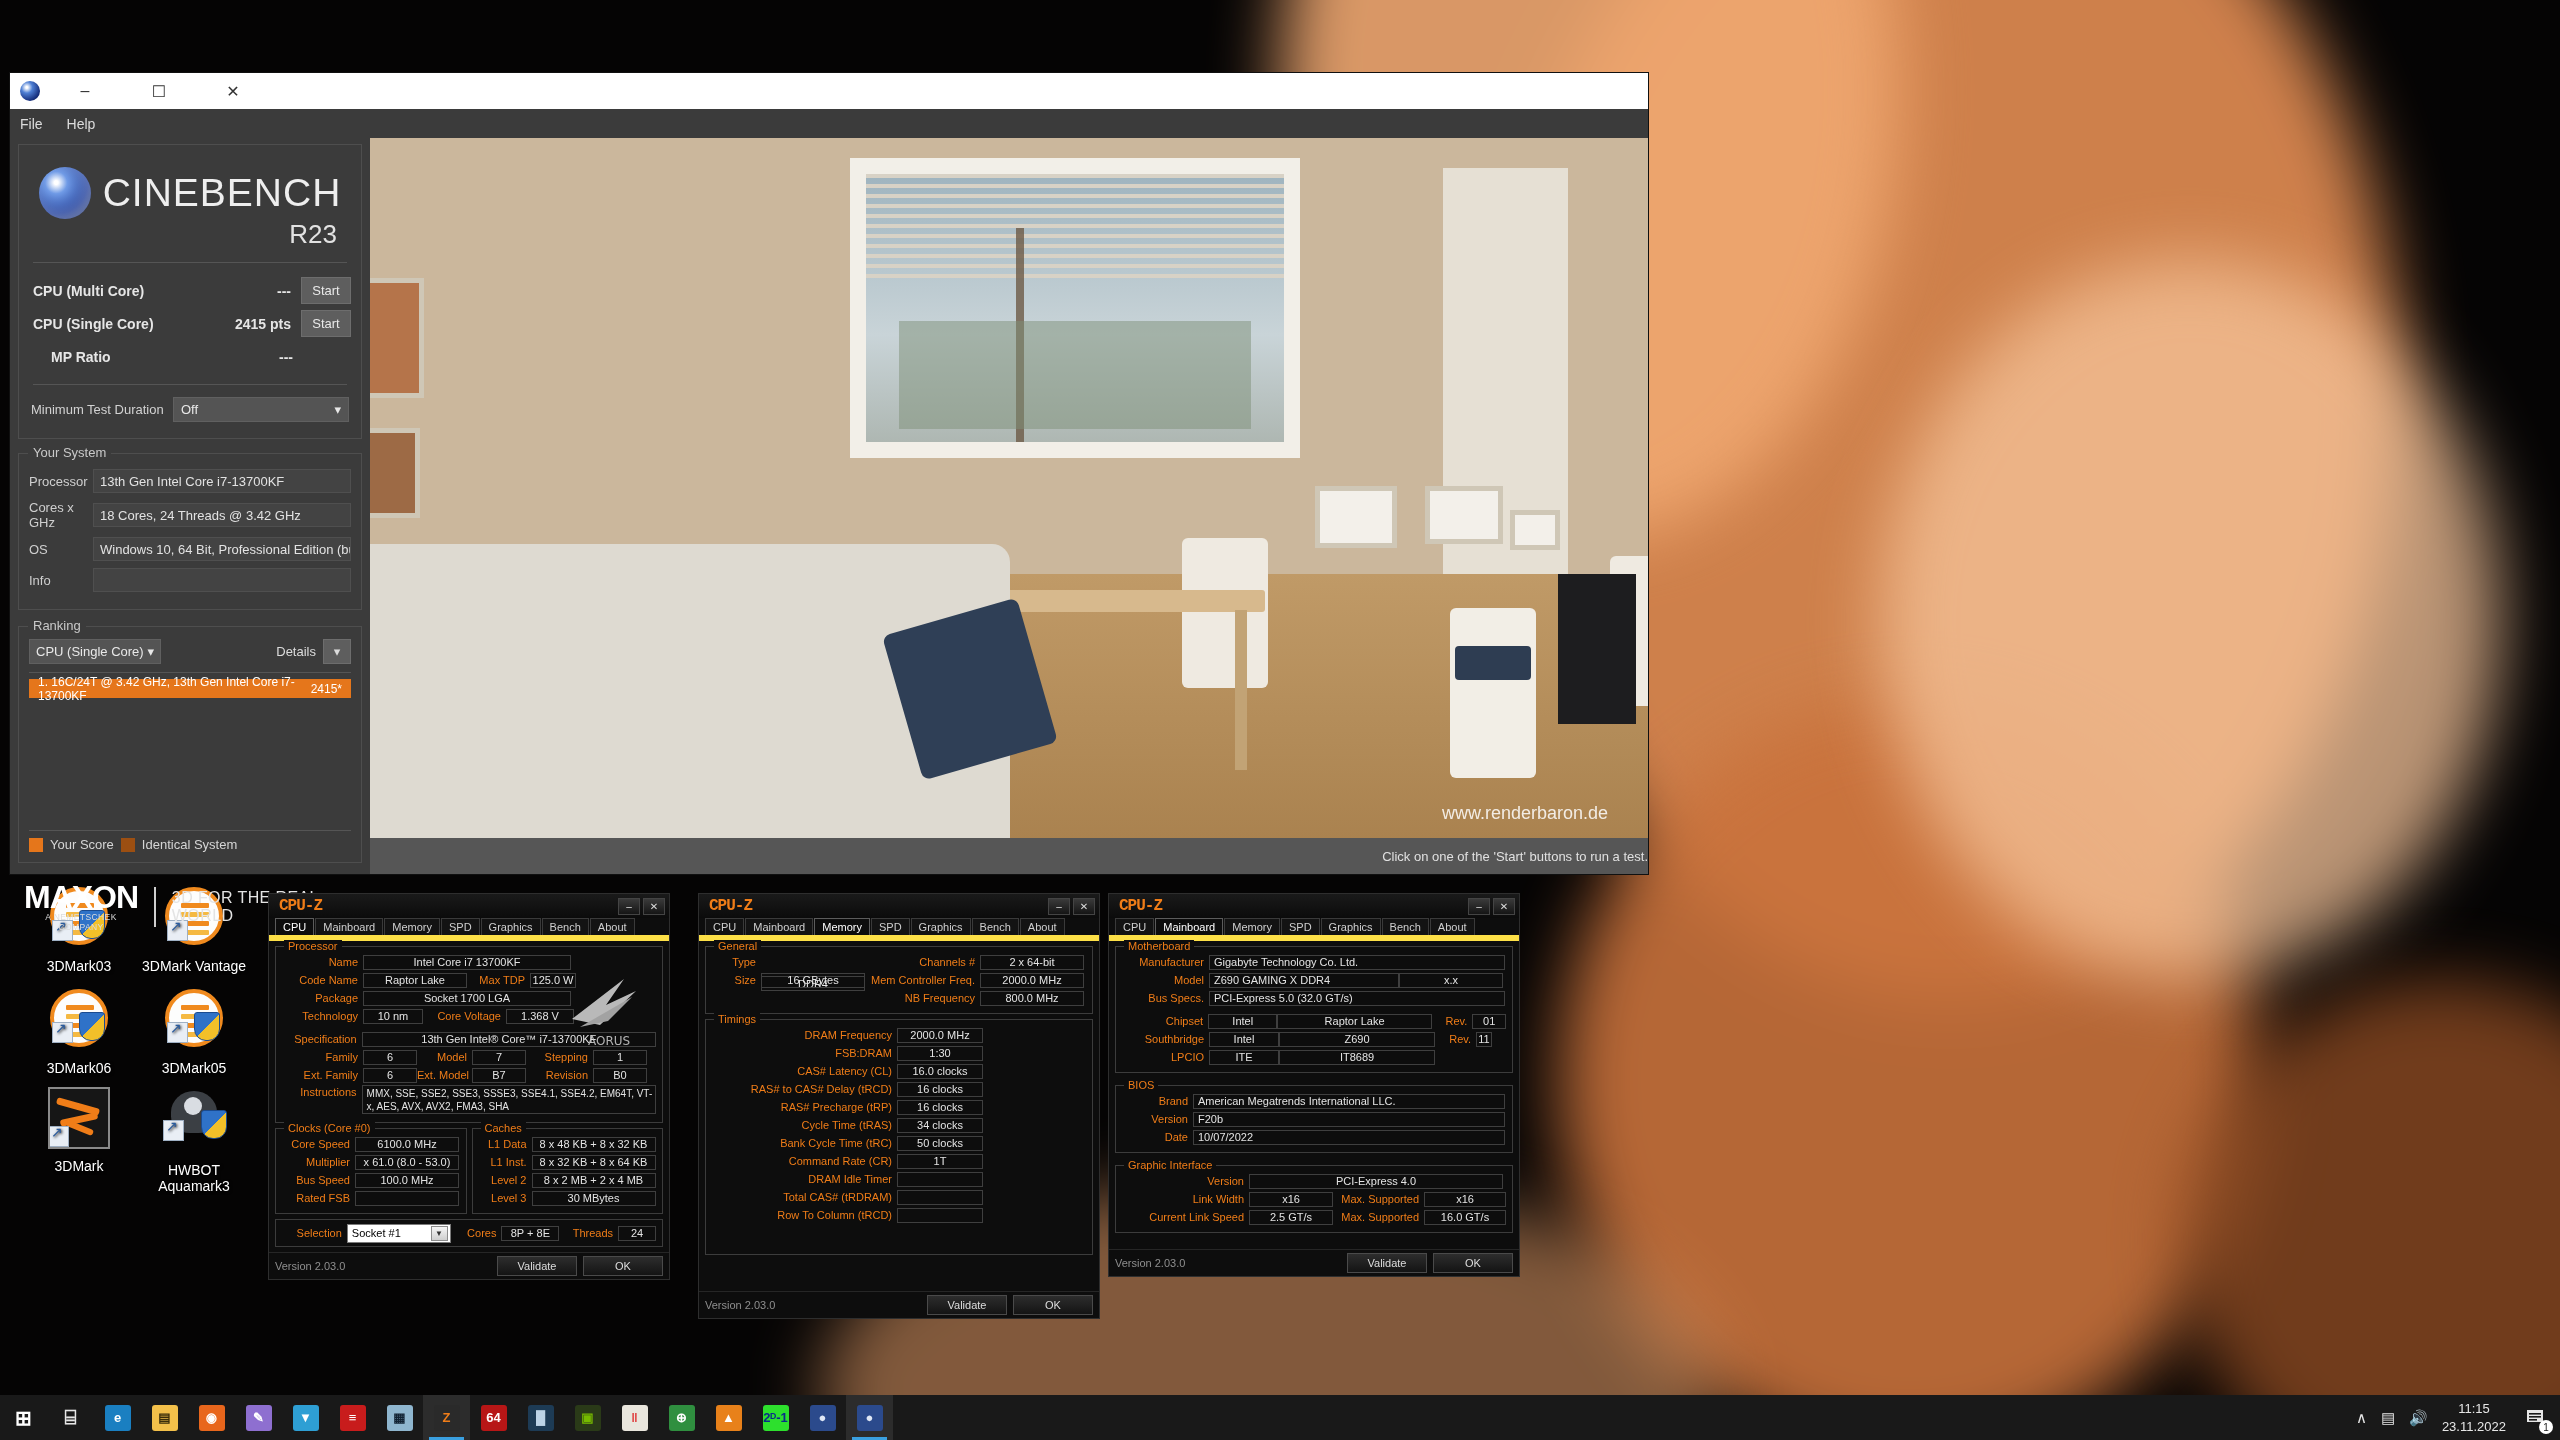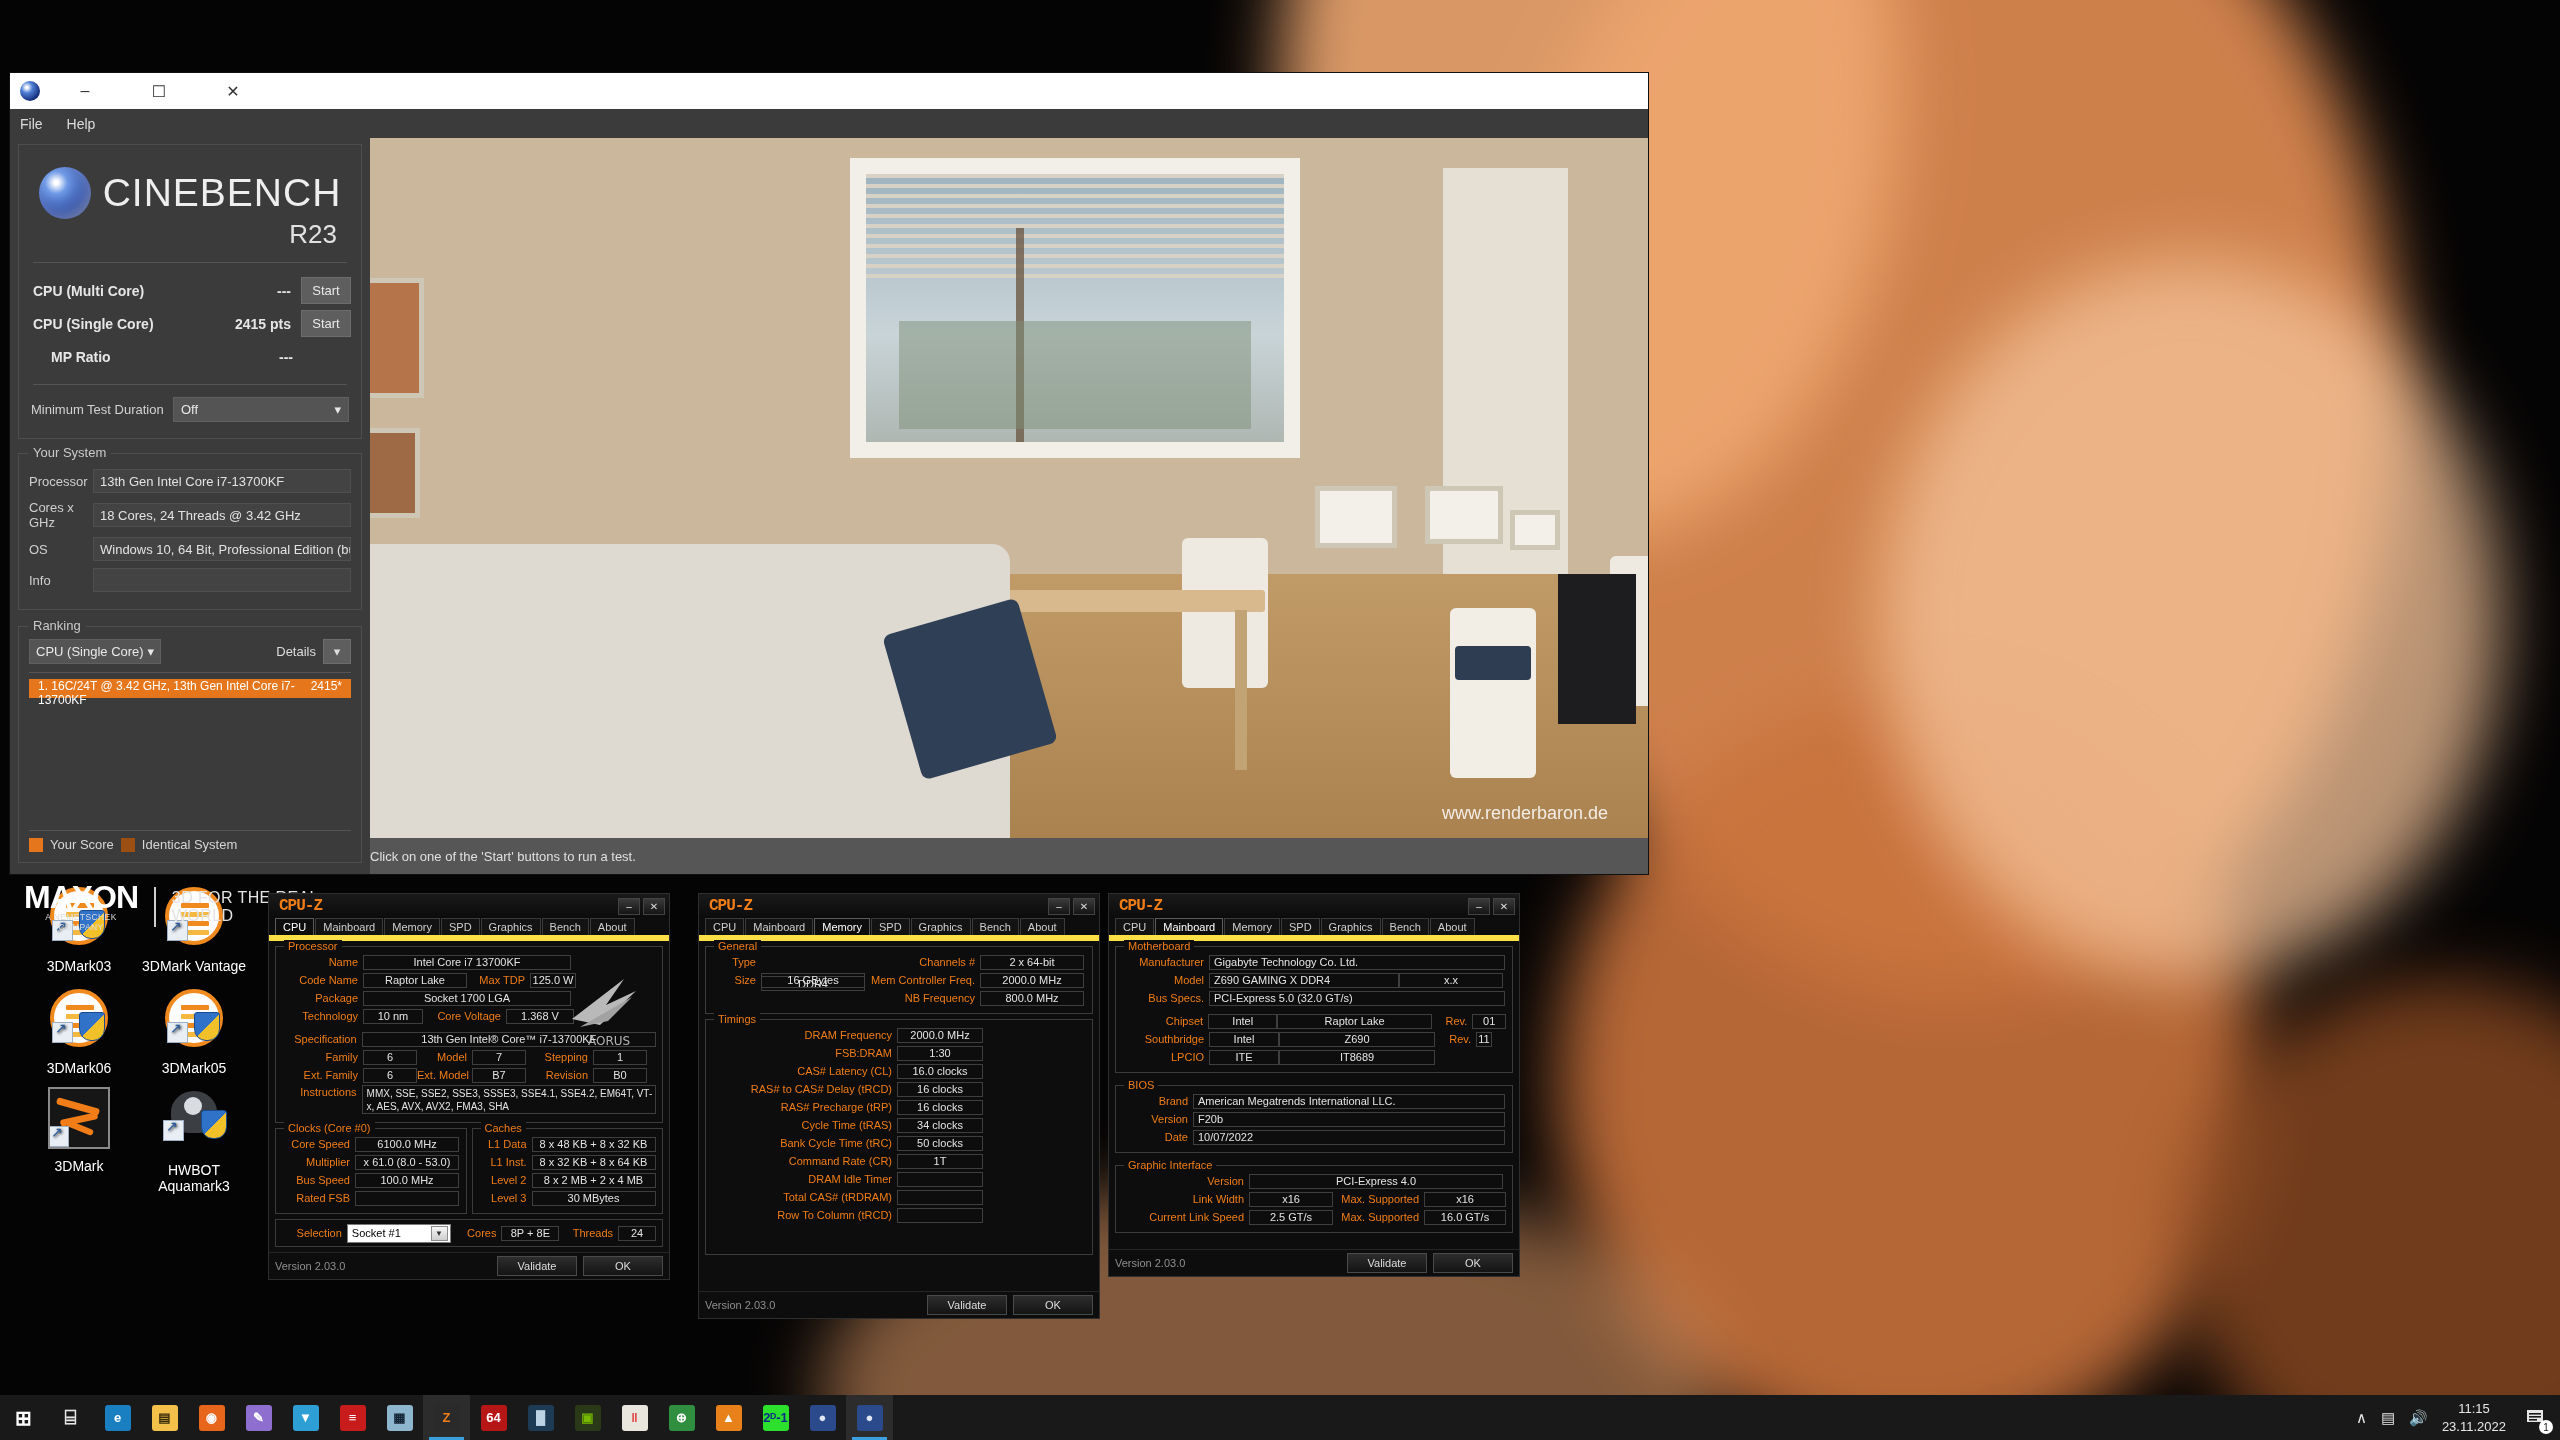--- a/index.html
+++ b/index.html
@@ -83,21 +83,21 @@
   .frow .fv{flex:1;height:22px;background:#434343;border:1px solid #4f4f4f;display:flex;align-items:center;
       padding:0 6px;font-size:13px;color:#e2e2e2;overflow:hidden;white-space:nowrap;}
 
   .rank-ctl{display:flex;align-items:center;justify-content:space-between;margin:4px 0 8px;}
   .rank-ctl .dd{width:118px;height:23px;background:#545454;border:1px solid #606060;display:flex;
       align-items:center;justify-content:space-between;padding:0 6px;font-size:13px;color:#e8e8e8;}
   .rank-ctl .det{display:flex;align-items:center;gap:7px;font-size:13px;color:#dcdcdc;}
   .rank-ctl .det .cv{width:26px;height:23px;background:#5e5e5e;border:1px solid #6d6d6d;
       display:flex;align-items:center;justify-content:center;}
   .rank-line{height:1px;background:#555;margin:0 0 6px;}
-  .rank-bar{height:19px;background:#e5761b;display:flex;justify-content:space-between;
+  .rank-bar{height:19px;background:#e5761b;display:flex;align-items:center;justify-content:space-between;
       padding:0 9px;font-size:12px;color:#fff;}
   .rank-space{height:132px;}
   .legend{display:flex;align-items:center;gap:7px;font-size:13px;color:#d5d5d5;margin-top:2px;}
   .legend .sw{width:14px;height:14px;background:#e5761b;}
   .legend .sw.dk{background:#9c4f12;}
 
   #maxon{display:flex;align-items:center;padding:10px 6px 0;}
   #maxon .mx{font-size:32px;font-weight:bold;color:#fff;letter-spacing:-1px;line-height:.95;}
   #maxon .mxsub{font-size:8.5px;color:#ddd;letter-spacing:.4px;text-align:center;}
   #maxon .bar{width:2px;height:40px;background:#cfcfcf;margin:0 16px;}
@@ -114,21 +114,21 @@
   #vp .table{position:absolute;left:505px;top:452px;width:390px;height:22px;background:#d7b98d;border-radius:3px;}
   #vp .tleg{position:absolute;width:12px;background:#c2a375;}
   #vp .chair{position:absolute;width:86px;height:150px;background:#efeae1;border-radius:6px;}
   #vp .sofa{position:absolute;left:-20px;bottom:0;width:660px;height:330px;background:#dedad1;border-radius:18px;}
   #vp .cush{position:absolute;background:#2f3f56;border-radius:8px;}
   #vp .shelf{position:absolute;right:80px;top:30px;width:125px;height:430px;background:#e6e0d4;}
   #vp .spk{position:absolute;right:12px;bottom:150px;width:78px;height:150px;background:#1d1d1f;}
   #vp .pic{position:absolute;background:#f3f0ea;border:5px solid #cfc7b6;box-sizing:border-box;}
   #vp .credit{position:absolute;right:40px;bottom:50px;color:#fff;font-size:18px;opacity:.85;}
   #cb-status{position:absolute;left:0;right:0;bottom:0;height:36px;background:#565656;
-      display:flex;align-items:center;justify-content:flex-start;font-size:13px;color:#e0e0e0;}
+      display:flex;align-items:center;justify-content:flex-end;font-size:13px;color:#e0e0e0;}
 
   
   .cpuz{position:absolute;width:400px;background:#0d0d0d;border:1px solid #2e2e2e;
       font-family:"Liberation Sans",sans-serif;color:#d9d9d9;}
   .cz-title{height:24px;background:linear-gradient(#1a1a1a,#0b0b0b);display:flex;align-items:center;
       padding:0 4px;}
   .cz-logo{font-size:16px;font-weight:bold;color:#f07d18;letter-spacing:-1px;padding-left:6px;
       font-family:Liberation Mono, monospace;}
   .cz-wb{margin-left:auto;display:flex;gap:3px;}
   .cz-wb span{width:20px;height:15px;background:linear-gradient(#3a3a3a,#151515);border:1px solid #444;

